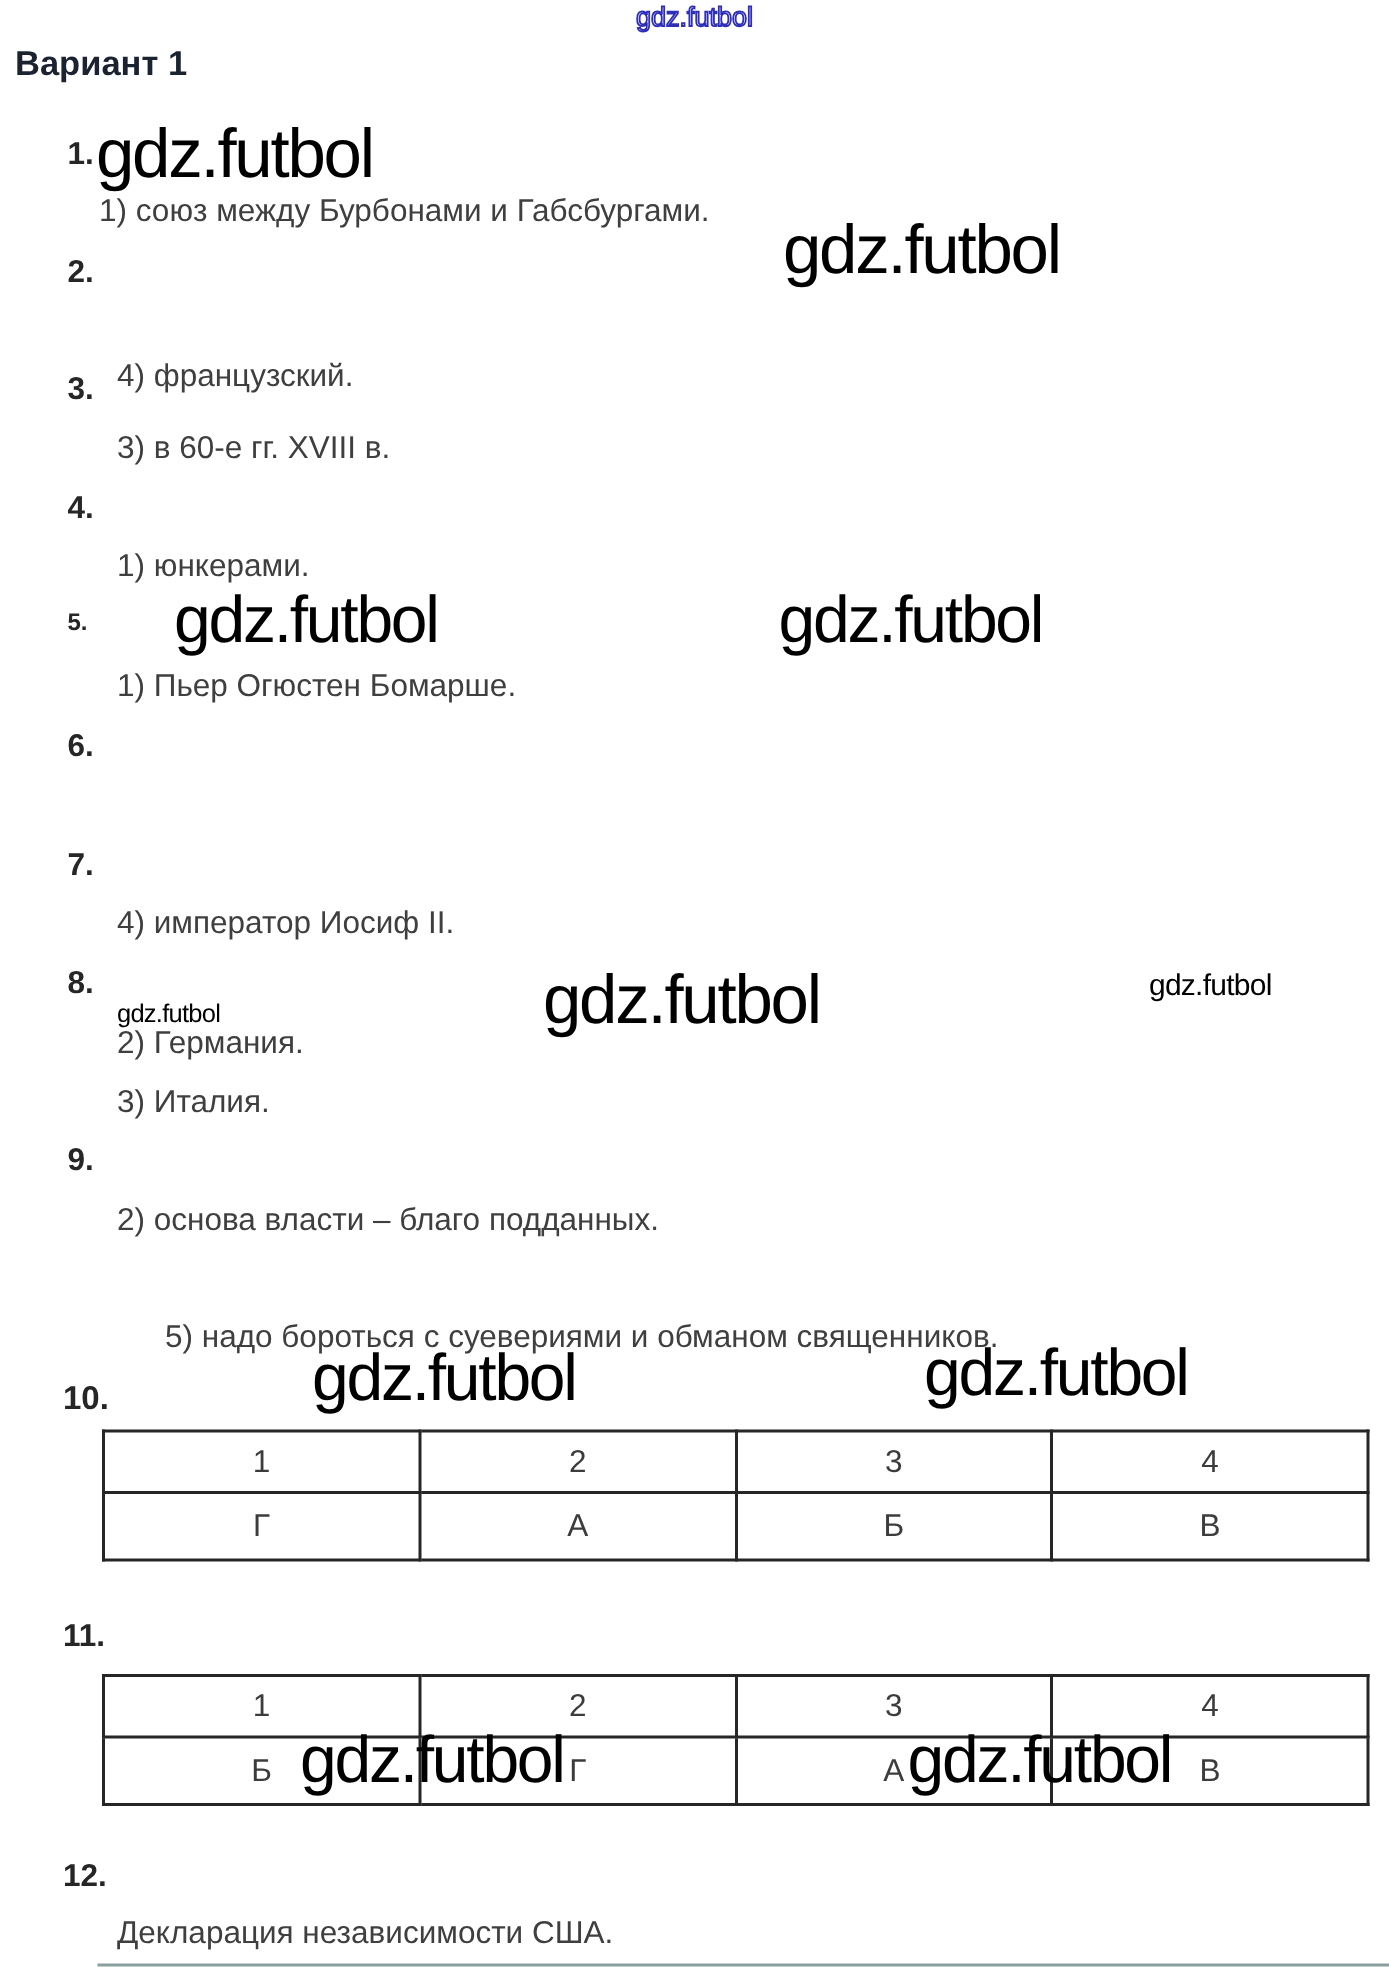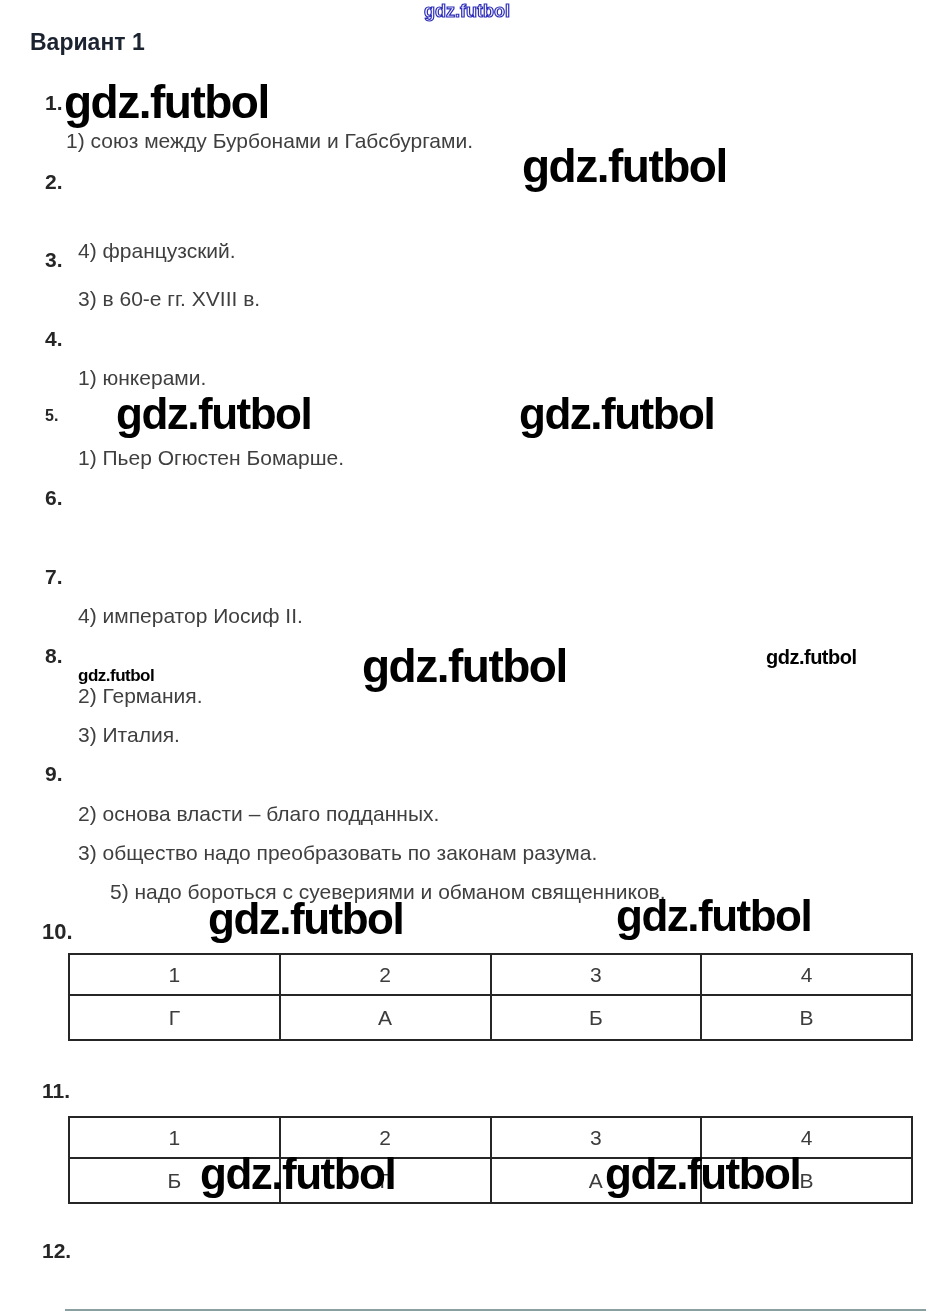--- a/index.html
+++ b/index.html
@@ -10,21 +10,21 @@
   .title{
     position:absolute;font-weight:700;font-size:23px;color:#1c2330;line-height:1;
   }
   .qnum{
     position:absolute;font-weight:700;font-size:21px;color:#262626;line-height:1;
   }
   .ans{
     position:absolute;font-size:21px;color:#3f3f3f;line-height:1.15;white-space:nowrap;
   }
   .wm{
-    position:absolute;font-weight:700;color:#000;line-height:1;white-space:nowrap;
+    position:absolute;font-weight:400;color:#000;line-height:1;white-space:nowrap;
     letter-spacing:-1.5px;z-index:5;
   }
   .wm-big{font-size:46px;}
   .wm-mid{font-size:44px;}
   .wm-small{font-size:20px;letter-spacing:-0.5px;}
   .wm-tiny{font-size:17px;letter-spacing:-0.5px;}
   .wm-top{
     font-size:18px;letter-spacing:0;
     color:#f4f4ff;-webkit-text-stroke:1.2px #2e2eb8;
   }
@@ -41,21 +41,21 @@
     position:absolute;height:2px;background:#8aa0a0;z-index:1;
   }
 </style>
 </head>
 <body>
 
 <div id="page">
 
   <div class="wm wm-top" style="left:424px;top:2px;">gdz.futbol</div>
 
-  <div class="title" style="left:10px;top:31px;margin-left:20px;">Вариант 1</div>
+  <div class="title" style="left:10px;top:31px;">Вариант 1</div>
 
   <div class="qnum" style="left:45px;top:92px;">1.</div>
   <div class="wm wm-big" style="left:64px;top:79px;">gdz.futbol</div>
   <div class="ans" style="left:66px;top:129px;">1) союз между Бурбонами и Габсбургами.</div>
   <div class="wm wm-big" style="left:522px;top:143px;">gdz.futbol</div>
 
   <div class="qnum" style="left:45px;top:171px;">2.</div>
   <div class="ans" style="left:78px;top:208px;margin-top:31px;">4) французский.</div>
 
   <div class="qnum" style="left:45px;top:249px;">3.</div>
@@ -76,21 +76,20 @@
 
   <div class="qnum" style="left:45px;top:645px;">8.</div>
   <div class="wm wm-tiny" style="left:78px;top:667px;">gdz.futbol</div>
   <div class="wm wm-big" style="left:362px;top:643px;">gdz.futbol</div>
   <div class="wm wm-small" style="left:766px;top:647px;">gdz.futbol</div>
   <div class="ans" style="left:78px;top:684px;">2) Германия.</div>
   <div class="ans" style="left:78px;top:723px;">3) Италия.</div>
 
   <div class="qnum" style="left:45px;top:763px;">9.</div>
   <div class="ans" style="left:78px;top:802px;">2) основа власти – благо подданных.</div>
-  <div class="ans" style="left:78px;top:841px;">3) общество надо преобразовать по законам разума.</div>
   <div class="ans" style="left:78px;top:880px;margin-left:32px;">5) надо бороться с суевериями и обманом священников.</div>
 
   <div class="qnum" style="left:42px;top:921px;font-size:22px;">10.</div>
   <div class="wm wm-mid" style="left:208px;top:897px;">gdz.futbol</div>
   <div class="wm wm-mid" style="left:616px;top:894px;">gdz.futbol</div>
 
   <table class="anstable" style="left:68px;top:953px;width:845px;">
     <tbody>
         <tr class="hrow">
       <td>1</td>
@@ -123,16 +122,17 @@
       <td>А</td>
       <td>В</td>
     </tr>
   </tbody>
     </table>
 
   <div class="wm wm-mid" style="left:200px;top:1152px;">gdz.futbol</div>
   <div class="wm wm-mid" style="left:605px;top:1152px;">gdz.futbol</div>
 
   <div class="qnum" style="left:42px;top:1240px;">12.</div>
+  <div class="ans" style="left:78px;top:1277px;">Декларация независимости США.</div>
 
   <div class="bottom-line" style="left:65px;top:1309px;width:861px;"></div>
 
 </div>
 
 </body></html>

